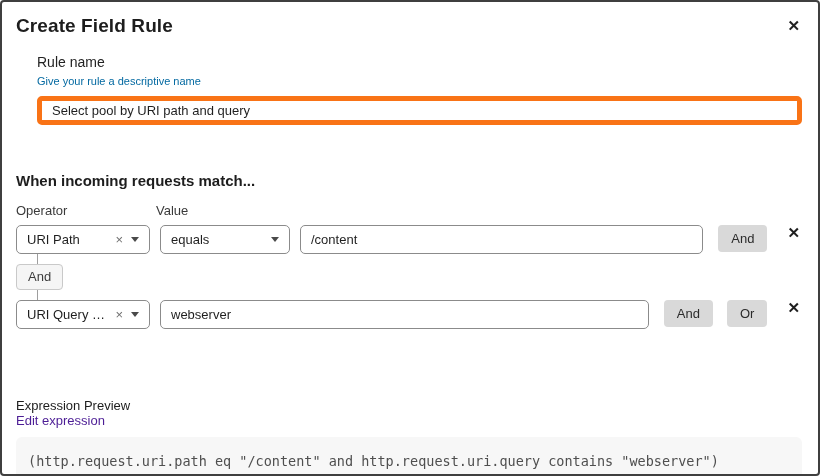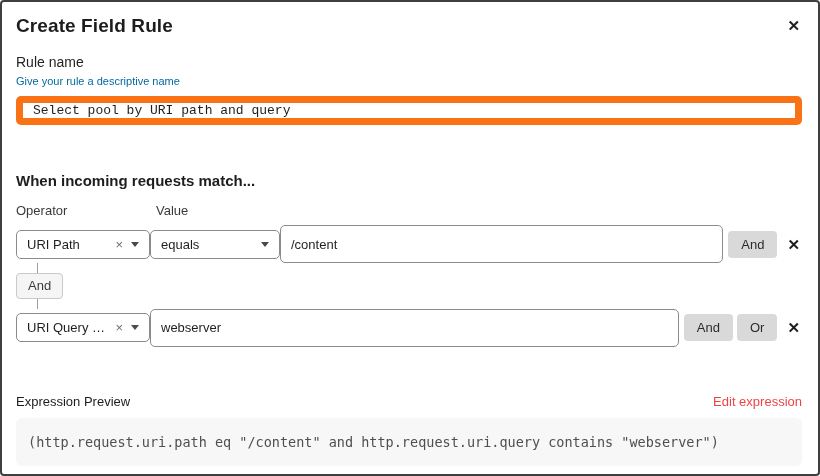--- a/index.html
+++ b/index.html
@@ -14,55 +14,55 @@
     position: relative;
     overflow: hidden;
   }
   .dialog-header { display: flex; justify-content: space-between; align-items: flex-start; }
   .dialog-title { font-size: 19px; font-weight: 700; letter-spacing: .1px; }
   .close-btn {
     font-size: 15px; font-weight: 700; color: #222; line-height: 1;
     cursor: pointer; padding: 2px; margin-top: 1px;
   }
 
-  .rule-name-block { margin-top: 17px; }
+  .rule-name-block { margin-top: 17px; margin-left: 21px; }
   .field-label { font-size: 14px; color: #232323; }
   .field-hint { font-size: 11px; color: #0369a1; margin-top: 5px; }
   .text-input {
     display: block; width: 100%; height: 29px;
-    border: 7px solid #f97316; border-radius: 5px;
-    font-family: Liberation Mono, monospace;
+    border: 5px solid #f97316; border-radius: 5px;
+    font-family: Liberation Sans, sans-serif;
     font-size: 13px; color: #1f1f1f;
     padding: 4px 10px; margin-top: 9px; background: #fff; outline: none;
   }
 
   .match-heading { margin-top: 47px; font-size: 15px; font-weight: 700; }
 
   .cols-header { display: flex; gap: 10px; margin-top: 14px; }
   .cols-header .col-label { font-size: 13px; color: #3a3a3a; }
   .col-field { width: 134px; flex: 0 0 134px; }
   .col-operator { width: 130px; flex: 0 0 130px; }
 
-  .condition-row { display: flex; align-items: center; margin-top: 7px; }
+  .condition-row { display: flex; gap: 10px; margin-top: 7px; }
   .select-box {
     height: 29px; border: 1px solid #8b8b8b; border-radius: 5px;
     display: flex; align-items: center; justify-content: space-between;
     padding: 0 10px; font-size: 13px; color: #1f1f1f; background: #fff;
     cursor: pointer;
   }
   .select-text { white-space: nowrap; overflow: hidden; text-overflow: ellipsis; }
   .select-controls { display: flex; align-items: center; gap: 8px; flex: 0 0 auto; margin-left: 6px; }
   .clear-x { font-size: 13px; color: #6f6f6f; line-height: 1; }
   .caret-down {
     width: 0; height: 0;
     border-left: 4px solid transparent; border-right: 4px solid transparent;
     border-top: 5px solid #4a4a4a;
   }
   .value-input {
-    flex: 1 1 auto; height: 38px;
+    flex: 1 1 auto; height: 29px;
     border: 1px solid #8b8b8b; border-radius: 5px;
     font-family: "Liberation Sans", sans-serif;
     font-size: 13px; color: #1f1f1f; padding: 0 10px; outline: none; background: #fff;
   }
   .join-btn {
     flex: 0 0 auto; height: 27px; padding: 0 13px;
     background: #d9d9d9; border: none; border-radius: 4px;
     font-family: "Liberation Sans", sans-serif;
     font-size: 13px; color: #2b2b2b; cursor: pointer; margin-left: 4px;
   }
@@ -72,23 +72,23 @@
     line-height: 1; cursor: pointer; margin-left: 10px; margin-right: 2px;
   }
 
   .connector-wrap { display: flex; flex-direction: column; align-items: flex-start; }
   .vline { width: 1px; height: 10px; background: #9e9e9e; margin-left: 21px; }
   .and-badge {
     border: 1px solid #c9c9c9; background: #f5f5f5; border-radius: 4px;
     font-size: 13px; color: #3c3c3c; padding: 4px 11px; line-height: 1.2;
   }
 
-  .expr-header { display: flex; justify-content: space-between; align-items: baseline; margin-top: 47px; }
+  .expr-header { display: flex; justify-content: space-between; align-items: baseline; margin-top: 69px; flex-direction: column; }
   .expr-label { font-size: 13px; color: #1d1d1d; }
-  .expr-link { font-size: 13px; color: #ef4444; cursor: pointer; }
+  .expr-link { font-size: 13px; color: #4c1d95; cursor: pointer; }
   .expr-code {
     margin-top: 9px; background: #f7f7f7; border-radius: 6px;
     padding: 16px 12px; height: 48px;
     font-family: "DejaVu Sans Mono", "Liberation Mono", monospace;
     font-size: 13.5px; color: #4f4f4f; white-space: nowrap; overflow: hidden;
   }
 </style>
 </head>
 <body>
 

